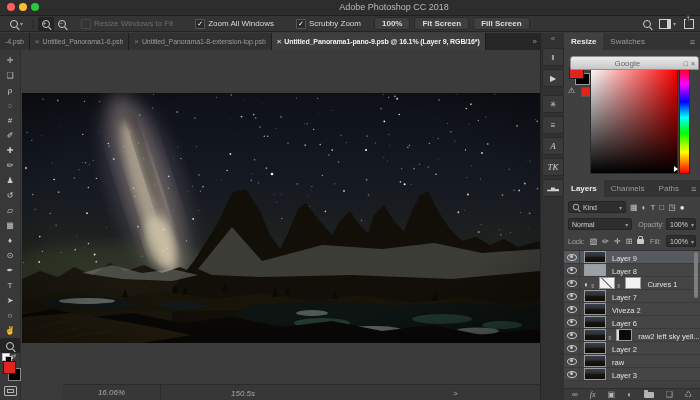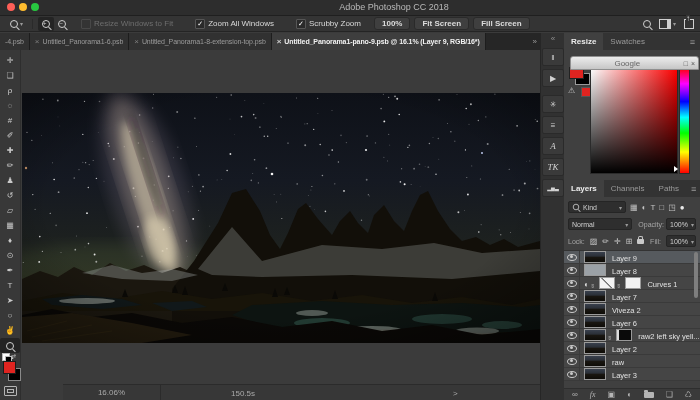--- a/index.html
+++ b/index.html
@@ -59,21 +59,21 @@
   .minisw::after{content:"";position:absolute;right:-3px;bottom:-3px;width:5px;height:5px;background:#000;border:1px solid #bdbdbd;}
   .scrmode{left:4px;top:386px;width:11px;height:8px;border:1px solid #b5b5b5;border-radius:1px;}
   .scrmode::after{content:"";position:absolute;left:2px;top:2px;width:5px;height:2px;border:1px solid #b5b5b5;}
 
   
   .canvas{left:20px;top:50px;width:520px;height:350px;background:#3b3b3b;}
   .photo{left:22px;top:93px;width:518px;height:250px;}
 
   
   .statusbar{left:63px;top:384px;width:477px;height:16px;background:#373737;border-top:1px solid #2b2b2b;
-             display:flex;align-items:center;font-size:8px;color:#a9a9a9;}
+             display:flex;align-items:center;font-size:8px;color:#a9a9a9;font-style:italic;}
   .zoomfield{width:97px;text-align:center;border-right:1px solid #2b2b2b;align-self:stretch;line-height:15px;}
   .statinfo{padding-left:70px;}
   .statarrow{position:absolute;left:390px;color:#a9a9a9;font-size:8px;}
 
   
   .dock{left:540px;top:33px;width:24px;height:367px;background:#313131;border-left:1px solid #262626;
         display:flex;flex-direction:column;align-items:center;}
   .collapse{font-size:8px;color:#8f8f8f;height:12px;line-height:12px;}
   .dockbtn{width:20px;height:16px;margin-top:3px;background:#3a3a3a;border:1px solid #2a2a2a;border-radius:2px;
            display:flex;align-items:center;justify-content:center;font-size:8px;color:#d2d2d2;}

